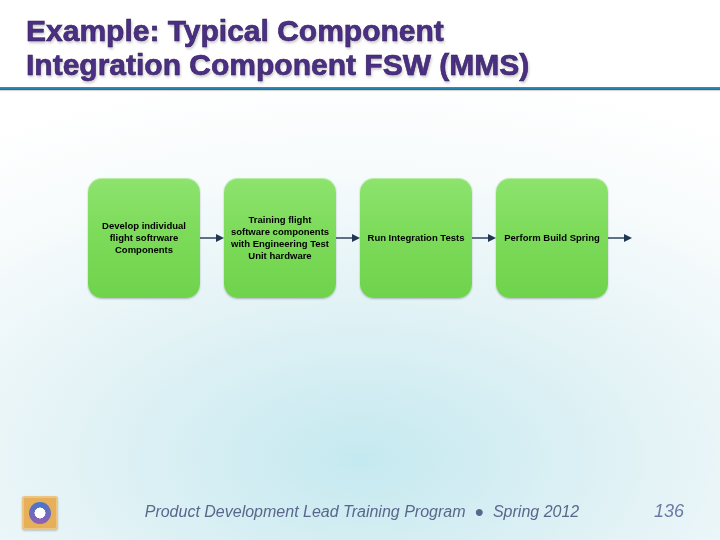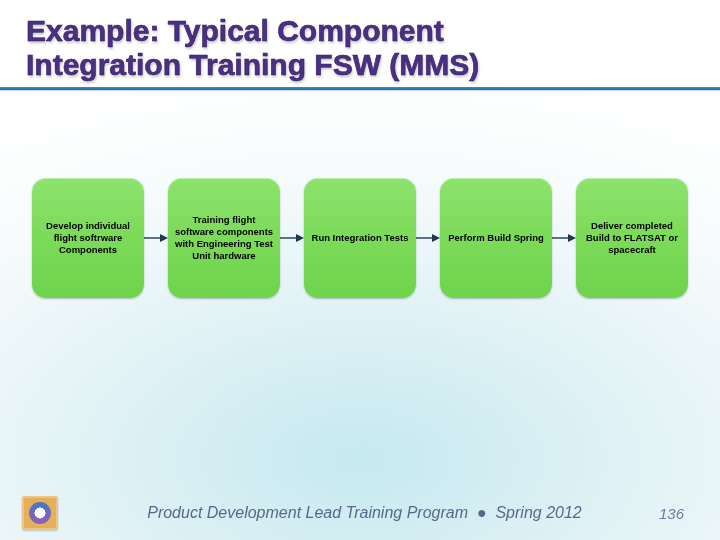--- a/index.html
+++ b/index.html
@@ -70,21 +70,21 @@
     justify-content: space-between;
   }
   .footer-text {
     font-size: 16px;
     font-style: italic;
     color: #5a678b;
     flex: 1;
     text-align: center;
   }
   .page-num {
-    font-size: 15px;
+    font-size: 18px;
     font-style: italic;
     color: #6a7aa6;
   }
   .logo {
     position: absolute;
     left: 22px; bottom: 10px;
     width: 36px; height: 34px;
     background: #e6b05a;
     border-radius: 3px;
     box-shadow: 0 1px 2px rgba(0,0,0,0.2), inset 0 0 0 2px rgba(255,255,255,0.25);
@@ -95,21 +95,21 @@
     width: 22px; height: 22px;
     border-radius: 50%;
     background: radial-gradient(circle, #fff 0 35%, transparent 36%), conic-gradient(#4477cc, #925fb0, #4477cc);
   }
 </style>
 </head>
 <body>
 
 <div class="title">
   <span>Example:  Typical Component</span><br>
-  <span>Integration Training FSW (MMS)</span>
+  <span>Integration Component FSW (MMS)</span>
 </div>
 <div class="title-underline"></div>
 
 <div class="flow">
 
   <div class="box">
     <div class="box-label">Develop individual flight softrware Components</div>
   </div>
 
   <div class="arrow">
@@ -145,23 +145,20 @@
     <div class="box-label">Perform Build Spring</div>
   </div>
 
   <div class="arrow">
     <svg width="24" height="12" viewBox="0 0 24 12">
         <line x1="0" y1="6" x2="17" y2="6"></line>
         <polygon points="16,2 24,6 16,10"></polygon>
       </svg>
   </div>
 
-  <div class="box">
-    <div class="box-label">Deliver completed Build to FLATSAT or spacecraft</div>
-  </div>
 
 </div>
 
 <div class="logo"></div>
 
 <div class="footer">
   <div class="footer-text">
     <span>Product Development Lead Training Program</span>
     &nbsp;<span>●</span>&nbsp;
     <span>Spring 2012</span>

